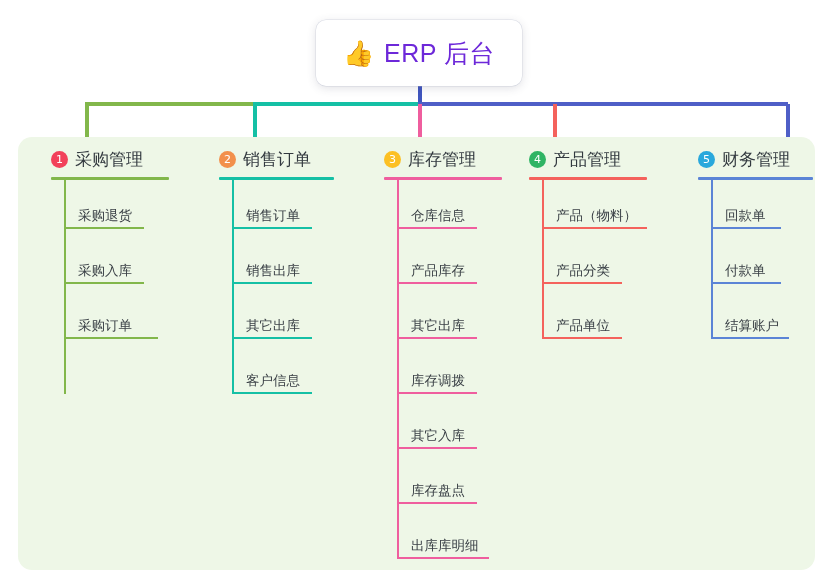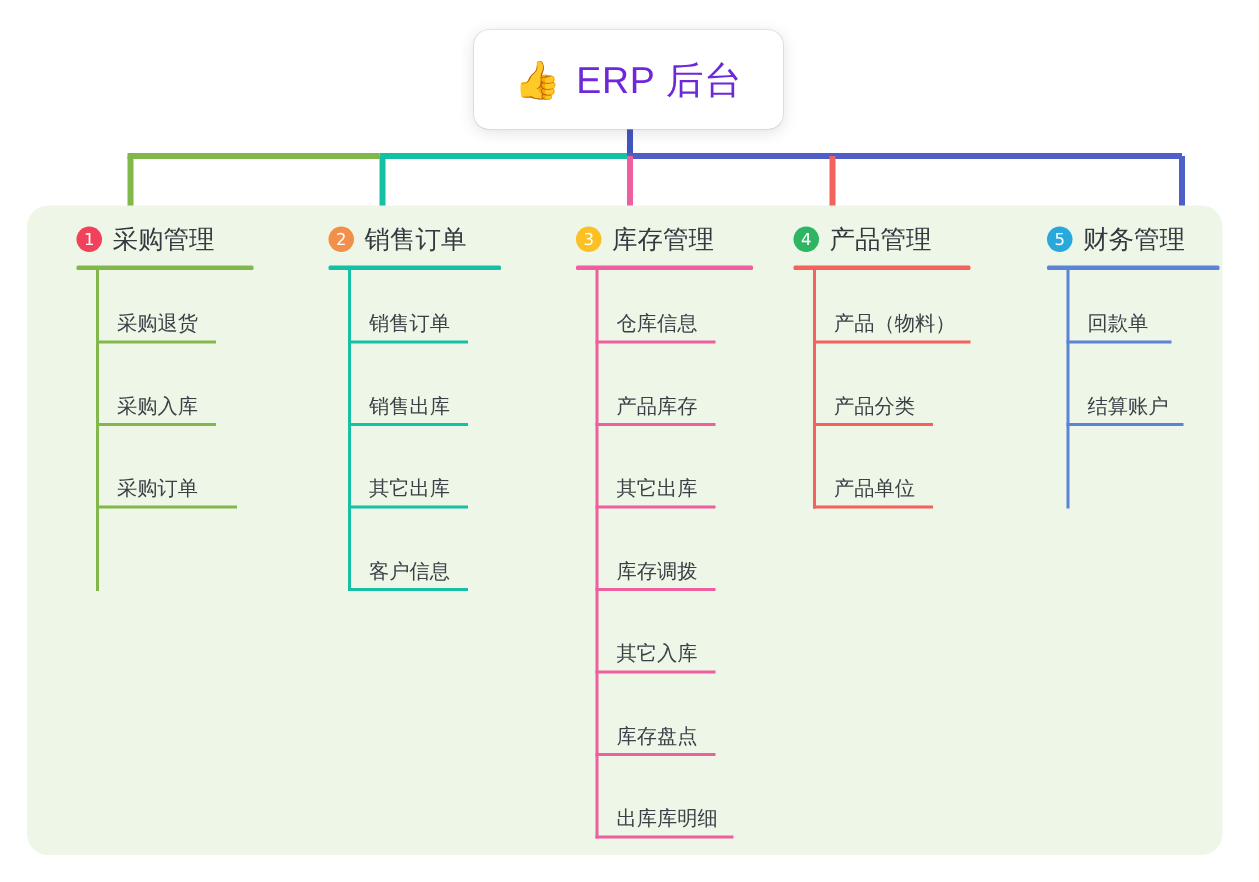--- a/index.html
+++ b/index.html
@@ -196,18 +196,22 @@
         <span class="col-title">财务管理</span>
       </div>
       <div class="head-rule" style="width: 115px; background: rgb(91, 132, 214);"></div>
       <div class="items">
         <div class="spine" style="background: rgb(91, 132, 214); height: 159px;"></div>
         <div class="item">
           <span class="item-label">回款单</span>
           <div class="item-rule" style="width: 70px; background: rgb(91, 132, 214);"></div>
         </div>
         <div class="item">
+          <span class="item-label">付款单</span>
+          <div class="item-rule" style="width: 70px; background: rgb(91, 132, 214);"></div>
+        </div>
+        <div class="item">
           <span class="item-label">结算账户</span>
           <div class="item-rule" style="width: 78px; background: rgb(91, 132, 214);"></div>
         </div>
       </div>
     </div>
   </div>
 
 </body></html>

